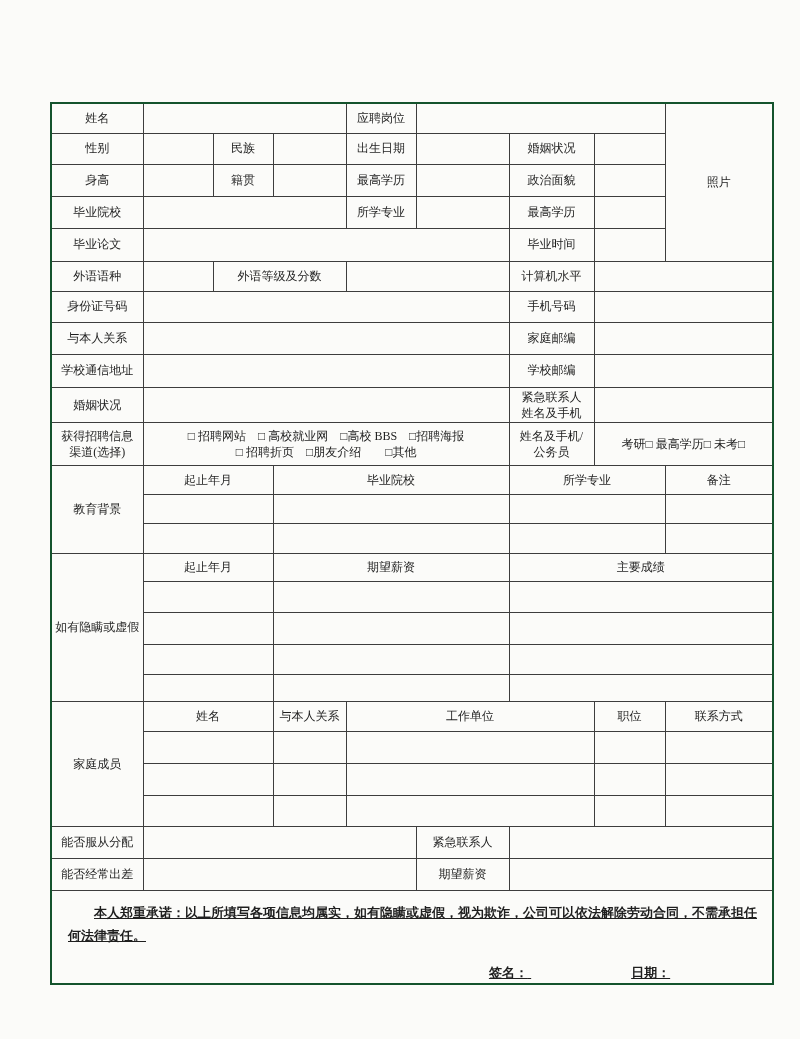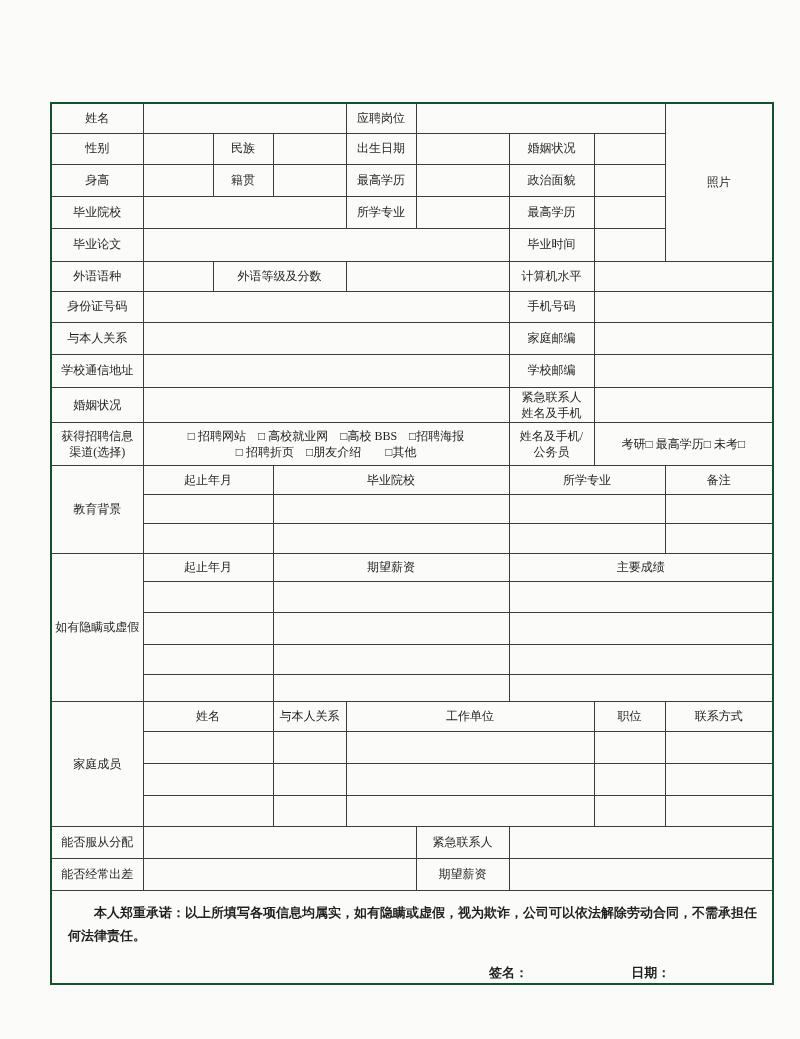--- a/index.html
+++ b/index.html
@@ -26,21 +26,21 @@
     border:1px solid #3d3d3d;
     font-size:12px; text-align:center; vertical-align:middle;
     padding:1px 2px; line-height:1.35; overflow:hidden;
   }
   td.thick-top { border-top:2px solid #2a2a2a; }
   td.pre { white-space:pre-line; }
   td.section-label { font-size:12px; }
   td.checkbox-cell {
     text-align:left; padding-left:9px; line-height:1.65; font-size:12px;font-family:Liberation Serif, serif;
   }
-  td.decl-cell { vertical-align:top; text-align:left; padding:0; }
+  td.decl-cell { vertical-align:top; text-align:left; padding:0;text-decoration:underline; }
   .decl-text {
     font-weight:bold; font-size:13px; line-height:1.75;
     padding:9px 12px 0 14px; text-indent:2em; text-align:left;
   }
   .sig-row { margin-top:16px; font-weight:bold; font-size:13px; }
   .sig-label { margin-left:335px; }
   .date-label { margin-left:100px; }
 </style>
 </head>
 <body>

